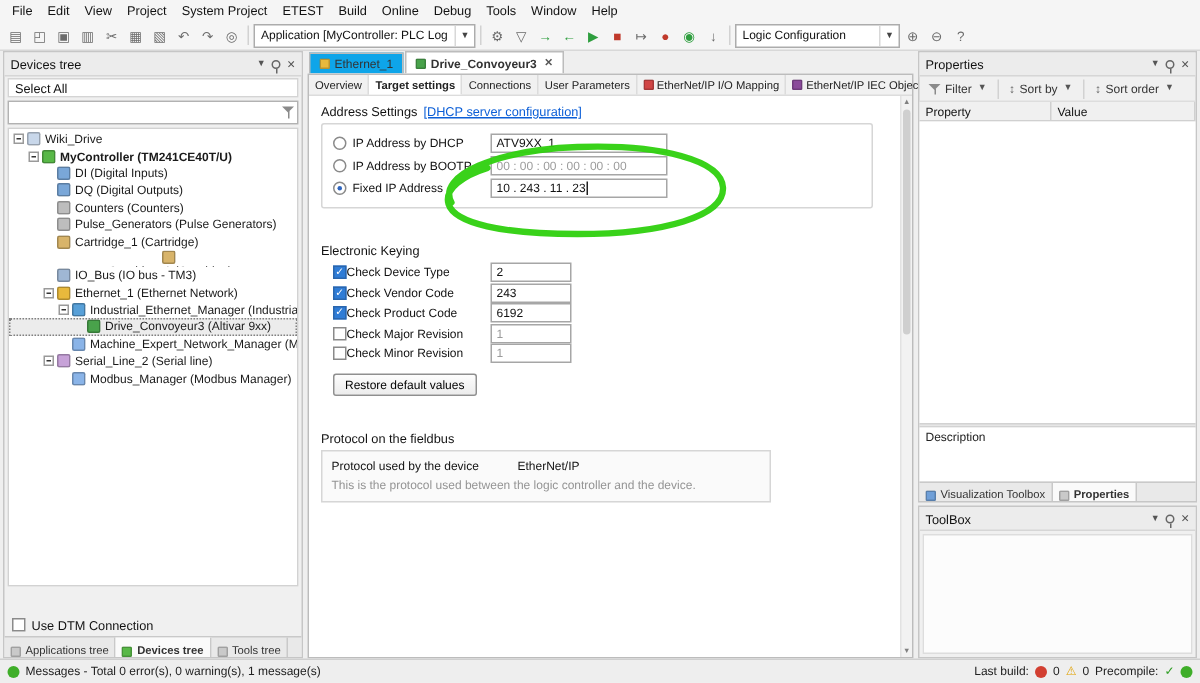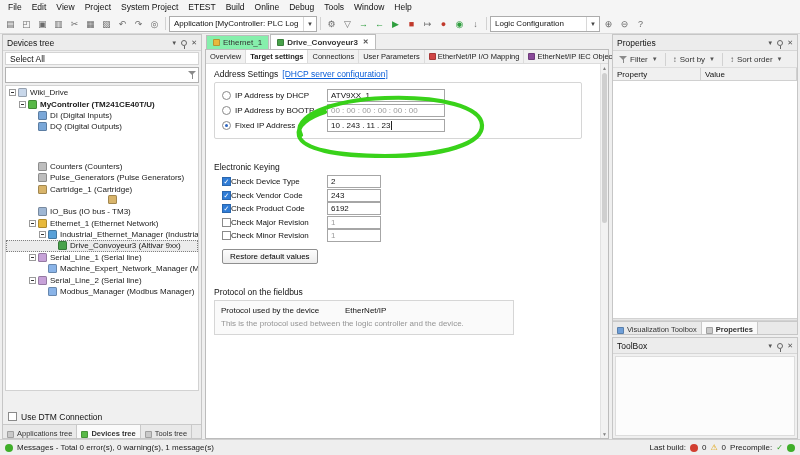--- a/index.html
+++ b/index.html
@@ -47,21 +47,21 @@
 .cb.on{background:#2f7cd6;border-color:#2a66ad}
 .left-tabs{height:14px;display:flex;border-top:1px solid #c9c9c9;background:#e9e9e9;flex:none}
 .ltab{display:flex;align-items:flex-end;gap:3px;padding:0 4px;font-size:7.5px;border-right:1px solid #c9c9c9;color:#333;white-space:nowrap}
 .ltab.active{background:#fafafa;font-weight:bold}
 .sq{width:8px;height:8px;border-radius:1px;flex:none;border:1px solid rgba(0,0,0,.2)}
 .sq.s7{width:7px;height:7px}
 
 
 .center-panel{position:absolute;left:205px;top:0;width:404px;height:100%}
 .doc-tabs{height:15px;display:flex;align-items:flex-end;gap:1px;padding-left:1px}
-.doc-tab{height:14px;display:flex;align-items:center;gap:3px;padding:0 6px;background:#86efac;border:1px solid #bcbcbc;border-bottom:none;font-size:8px;color:#333;white-space:nowrap}
+.doc-tab{height:14px;display:flex;align-items:center;gap:3px;padding:0 6px;background:#0ea5e9;border:1px solid #bcbcbc;border-bottom:none;font-size:8px;color:#333;white-space:nowrap}
 .doc-tab.active{background:#fff;font-weight:bold;height:15px}
 .doc-close{font-size:7px;color:#555;margin-left:2px}
 .editor-body{position:absolute;top:15px;left:0;right:0;bottom:0;background:#fff;border:1px solid #bcbcbc;display:flex;flex-direction:column}
 .sub-tabs{height:14px;background:#f1f1f1;border-bottom:1px solid #dcdcdc;display:flex;align-items:stretch;flex:none;font-size:7.5px;padding-right:8px}
 .sub-tab{display:flex;align-items:center;gap:2px;padding:0 4px;border-right:1px solid #dcdcdc;color:#222;white-space:nowrap}
 .sub-tab.active{background:#fff;font-weight:bold}
 .info-ic{width:7px;height:7px;border-radius:50%;background:#2f7cd6;color:#fff;font-size:5.5px;display:flex;align-items:center;justify-content:center;flex:none}
 .editor-content{flex:1;padding:5px 8px;position:relative;overflow:hidden}
 .vscroll{position:absolute;right:0;top:14px;bottom:0;width:8px;background:#f2f2f2;border-left:1px solid #e2e2e2}
 .vthumb{position:absolute;left:1px;right:1px;top:9px;height:150px;background:#cfcfcf;border-radius:3px}
@@ -202,21 +202,21 @@
         <div class="tree-row" style="padding-left: 23px;">
           <span class="exp-sp"></span>
           <span class="t-ic" style="background: rgb(122, 167, 216);"></span>
           <span>DI (Digital Inputs)</span>
         </div>
         <div class="tree-row" style="padding-left: 23px;">
           <span class="exp-sp"></span>
           <span class="t-ic" style="background: rgb(122, 167, 216);"></span>
           <span>DQ (Digital Outputs)</span>
         </div>
-        <div class="tree-row" style="padding-left: 23px; margin-top: 28px;">
+        <div class="tree-row" style="padding-left: 23px;">
           <span class="exp-sp"></span>
           <span class="t-ic" style="background: rgb(189, 189, 189);"></span>
           <span>Counters (Counters)</span>
         </div>
         <div class="tree-row" style="padding-left: 23px;">
           <span class="exp-sp"></span>
           <span class="t-ic" style="background: rgb(189, 189, 189);"></span>
           <span>Pulse_Generators (Pulse Generators)</span>
         </div>
         <div class="tree-row" style="padding-left: 23px;">
@@ -241,25 +241,20 @@
         </div>
         <div class="tree-row" style="padding-left: 33px;">
           <span class="exp"></span>
           <span class="t-ic" style="background: rgb(88, 160, 216);"></span>
           <span>Industrial_Ethernet_Manager (Industrial Ethernet Manager)</span>
         </div>
         <div class="tree-row sel" style="padding-left: 43px;">
           <span class="exp-sp"></span>
           <span class="t-ic" style="background: rgb(73, 162, 75);"></span>
           <span>Drive_Convoyeur3 (Altivar 9xx)</span>
-        </div>
-        <div class="tree-row" style="padding-left: 23px;">
-          <span class="exp"></span>
-          <span class="t-ic" style="background: rgb(199, 162, 216);"></span>
-          <span>Serial_Line_1 (Serial line)</span>
         </div>
         <div class="tree-row" style="padding-left: 33px;">
           <span class="exp-sp"></span>
           <span class="t-ic" style="background: rgb(138, 180, 232);"></span>
           <span>Machine_Expert_Network_Manager (Machine Expert-Network...)</span>
         </div>
         <div class="tree-row" style="padding-left: 23px;">
           <span class="exp"></span>
           <span class="t-ic" style="background: rgb(199, 162, 216);"></span>
           <span>Serial_Line_2 (Serial line)</span>
@@ -434,20 +429,23 @@
           <span>Sort order</span>
             <span class="dd">▼</span>
         </span>
       </div>
       <div class="grid-head">
         <span class="gh-cell p">Property</span>
         <span class="gh-cell" style="flex:1">Value</span>
       </div>
       <div class="grid-body"></div>
       <div class="splitter"></div>
+      <div class="desc-area">
+        <span>Description</span>
+      </div>
       <div class="props-tabs" id="props-tabs">
           <span class="ltab">
             <span class="sq s7" style="background: rgb(111, 159, 216);"></span>
             <span>Visualization Toolbox</span>
           </span>
           <span class="ltab active">
             <span class="sq s7" style="background: rgb(201, 201, 201);"></span>
             <span>Properties</span>
           </span>
         </div>

